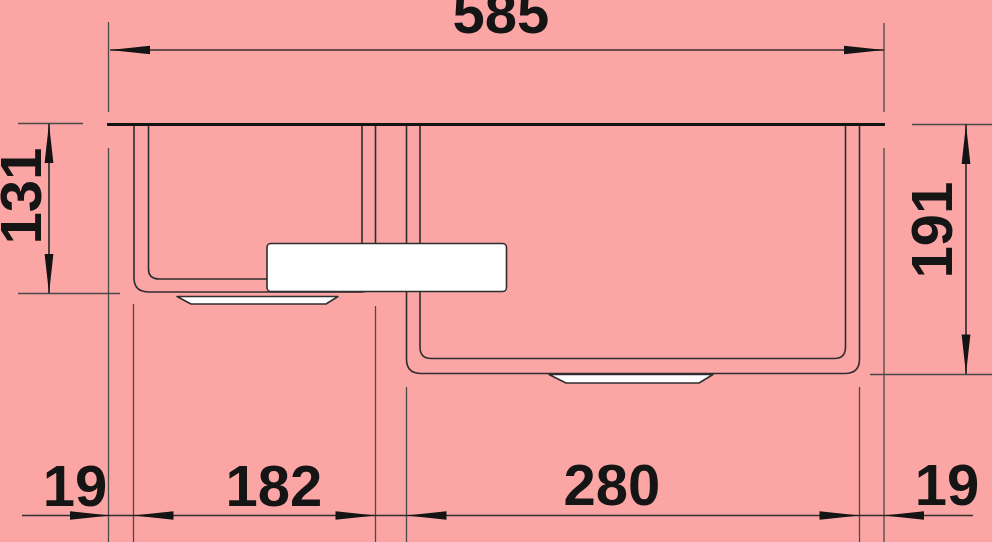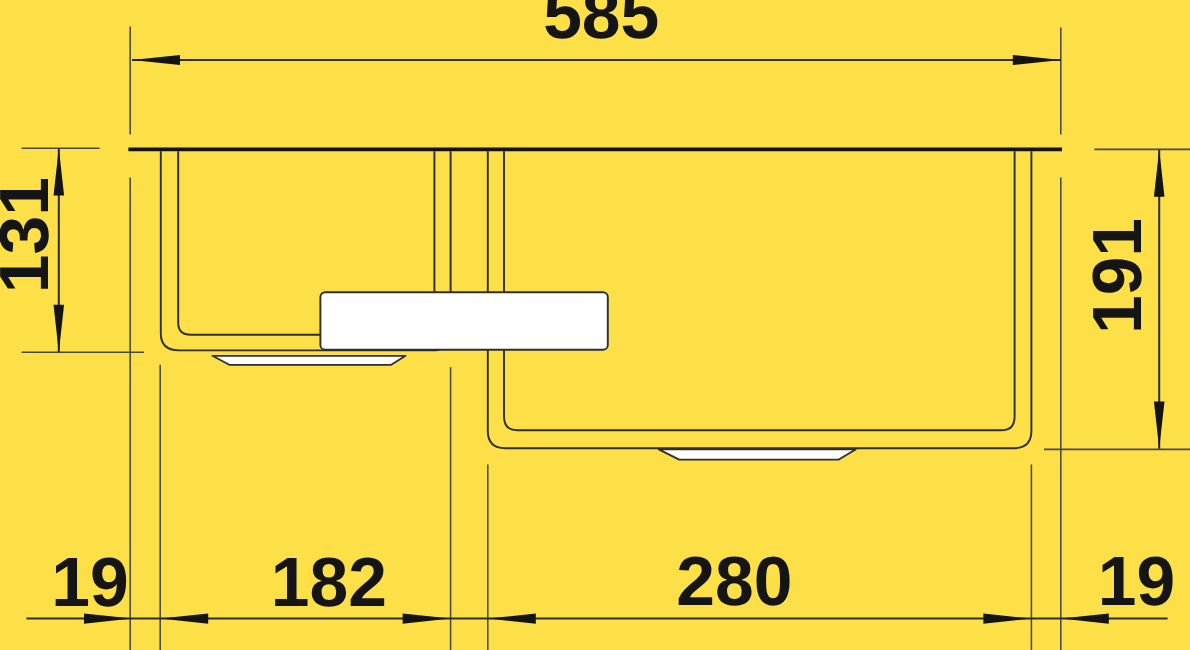--- a/index.html
+++ b/index.html
@@ -1,19 +1,19 @@
 <!DOCTYPE html>
 <html><head>
 <meta charset="utf-8">
 <style>
   html,body{margin:0;padding:0;background:#fff;}
   .canvas{
     position:relative;
     width:992px;height:542px;
-    background:#fde047;
+    background:#fca5a5;
     overflow:hidden;
     font-family:"Liberation Sans", sans-serif;
   }
   .canvas svg{position:absolute;left:0;top:0;}
   .dim-label{
     position:absolute;
     font-weight:700;
     font-size:58px;
     line-height:1;
     color:#151515;

